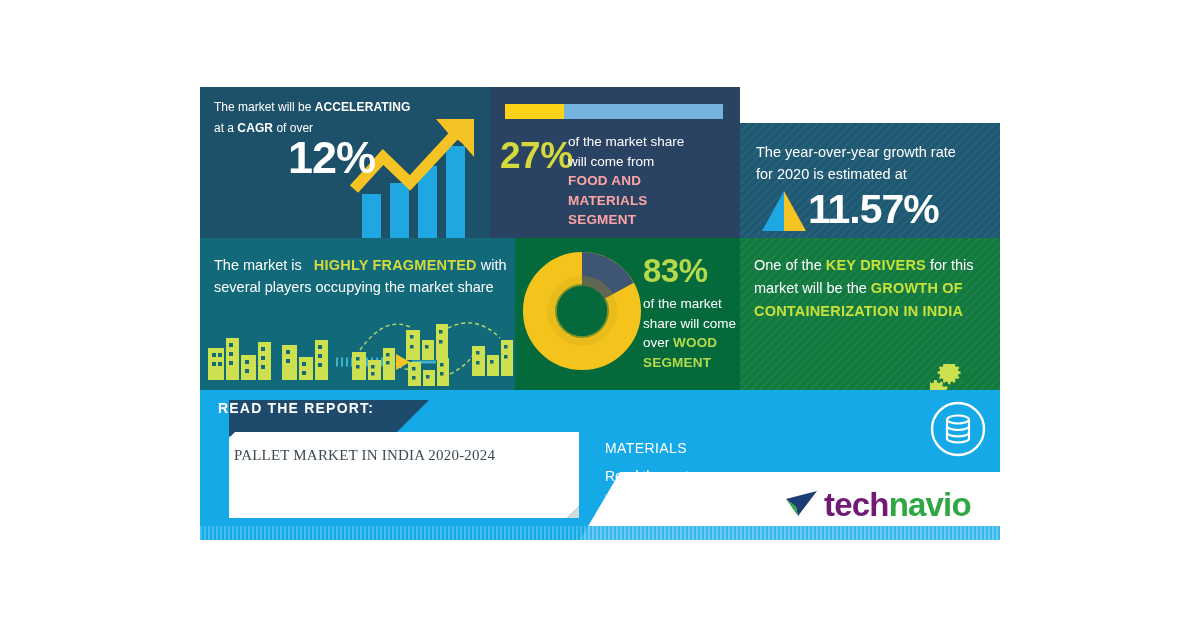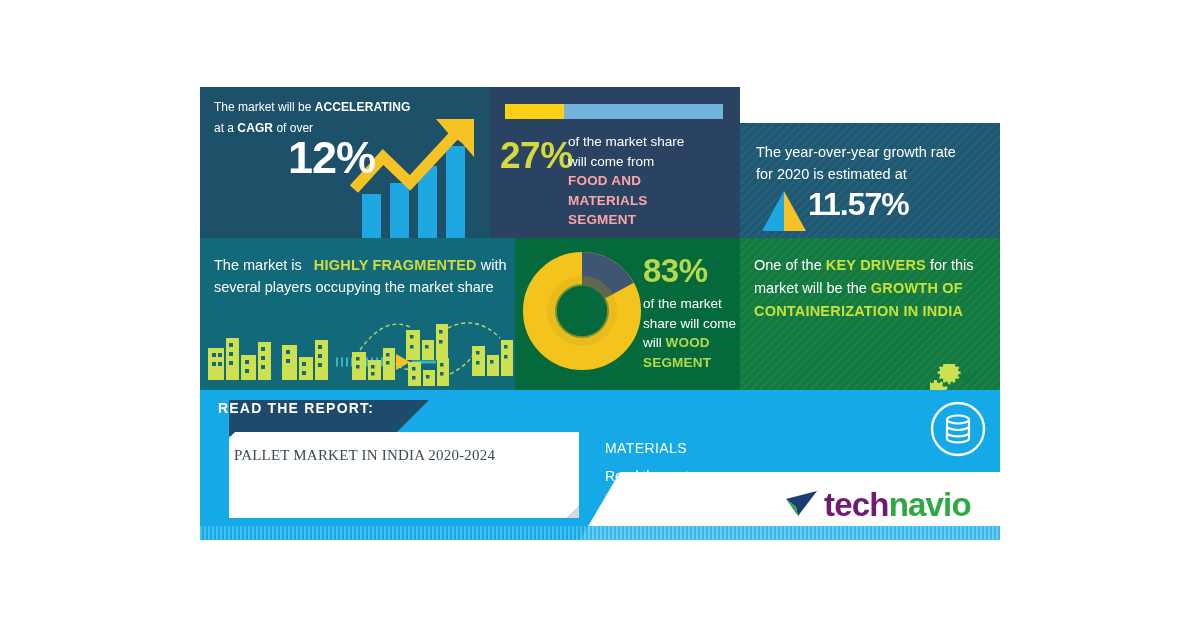--- a/index.html
+++ b/index.html
@@ -62,21 +62,21 @@
         rgba(255,255,255,.045) 0 2px, rgba(255,255,255,0) 2px 6px);
     margin-top: 36px;
   }
   #p3 .head {
     left: 16px; top: 18px; width: 236px;
     font-size: 14.5px; line-height: 22px;
   }
   #p3 .head b { font-weight: 400; }
   #p3 .rate {
     left: 68px; top: 63px;
-    font-size: 32px; font-weight: 700; color: #ffffff; letter-spacing: -1px;
+    font-size: 41px; font-weight: 700; color: #ffffff; letter-spacing: -1px;
   }
   #p3 .tri { position: absolute; left: 22px; top: 68px; width: 44px; height: 40px; }
 
   
   #p4 { left: 0; top: 151px; width: 315px; height: 152px; background: #11697a; }
   #p4 .head {
     left: 14px; top: 16px; width: 300px;
     font-size: 14.5px; line-height: 22px;
   }
   #p4 .head .hl { color: #d4d93e; font-weight: 700; letter-spacing: .2px; padding-left: 8px; }
@@ -328,21 +328,21 @@
       <circle cx="59" cy="59" r="43" fill="none" stroke="#3e5673" stroke-width="32" stroke-dasharray="45.9 224.2" stroke-dashoffset="0" transform="rotate(-90 59 59)"></circle>
 
       <circle cx="59" cy="59" r="30" fill="none" stroke="#e0b41b" stroke-width="10" opacity="0.55"></circle>
       <circle cx="59" cy="59" r="30" fill="none" stroke="#34495f" stroke-width="10" opacity="0.55" stroke-dasharray="32 157" transform="rotate(-90 59 59)"></circle>
       <circle cx="59" cy="59" r="25" fill="#04693b"></circle>
     </svg>
     <div class="ptext pct">83%</div>
     <div class="ptext desc">
       <span>of the market</span><br>
       <span>share will come</span><br>
-      <span>will </span><span class="hl">WOOD</span><br>
+      <span>over </span><span class="hl">WOOD</span><br>
       <span class="hl">SEGMENT</span>
     </div>
   </div>
 
   <div class="panel" id="p6">
     <div class="ptext head">
       <span>One of the </span><span class="hl">KEY DRIVERS</span><span> for this market will be the </span><span class="hl">GROWTH OF CONTAINERIZATION IN INDIA</span>
     </div>
     <svg class="gears" viewBox="0 0 56 50">
       <g fill="#cde04f">

